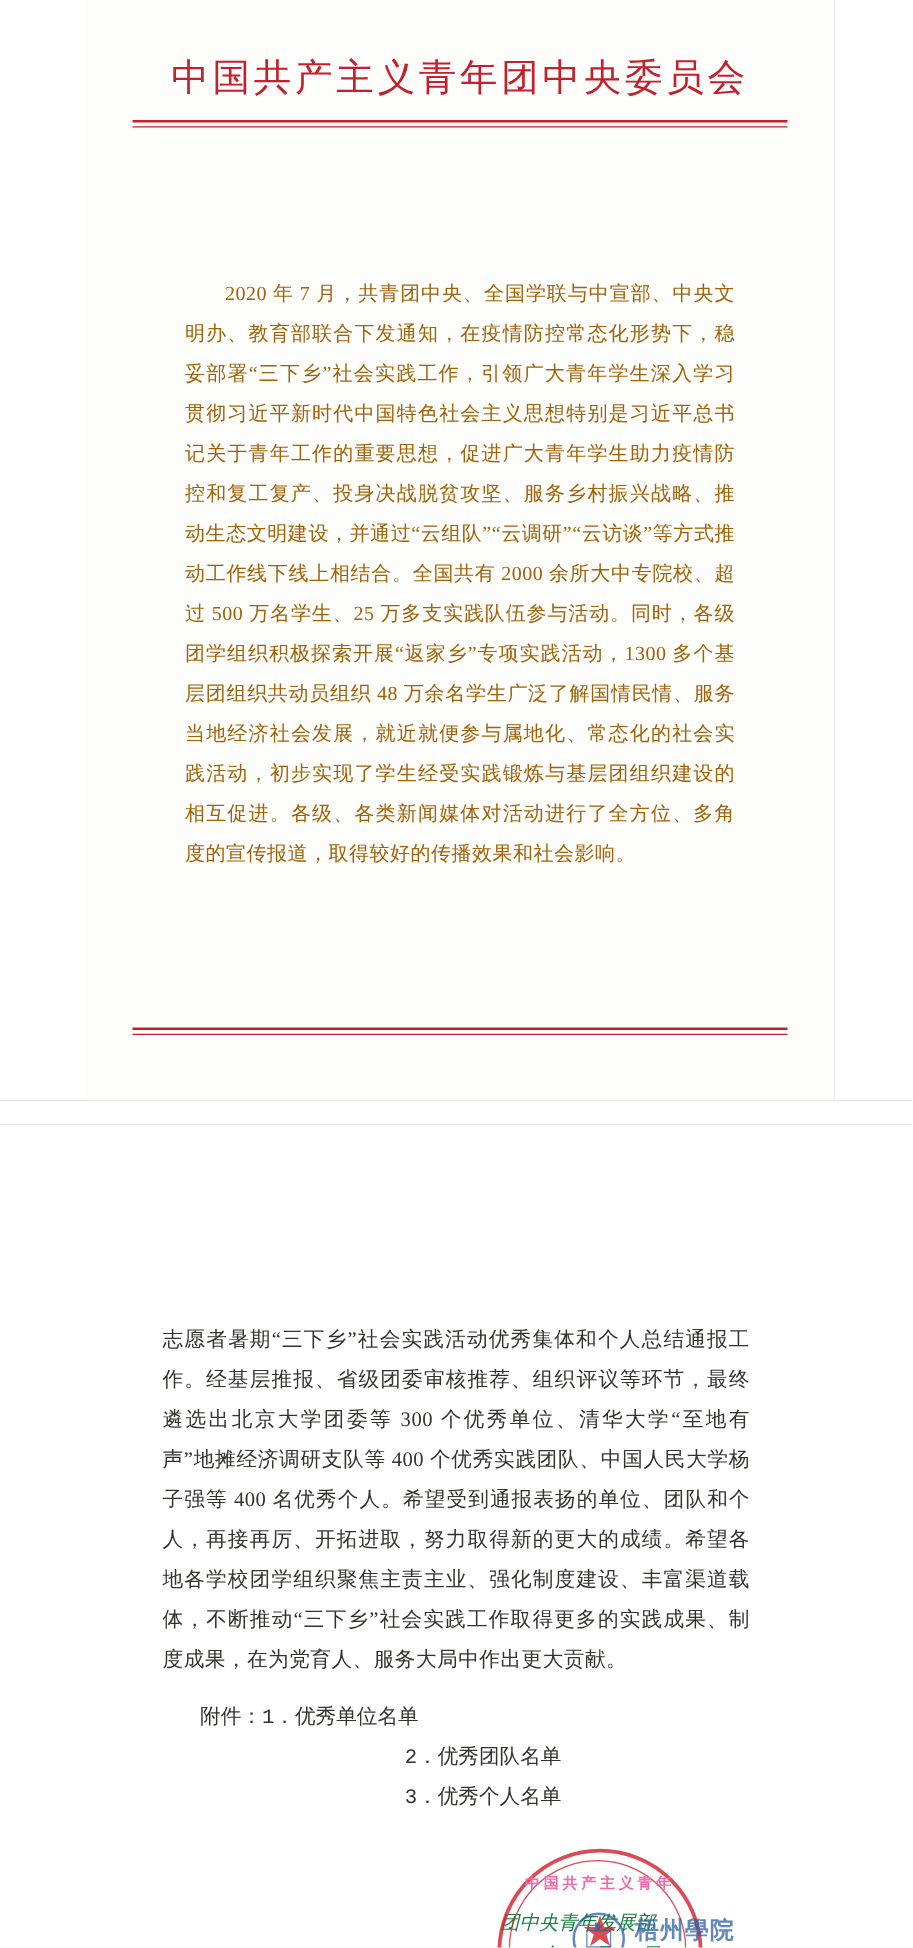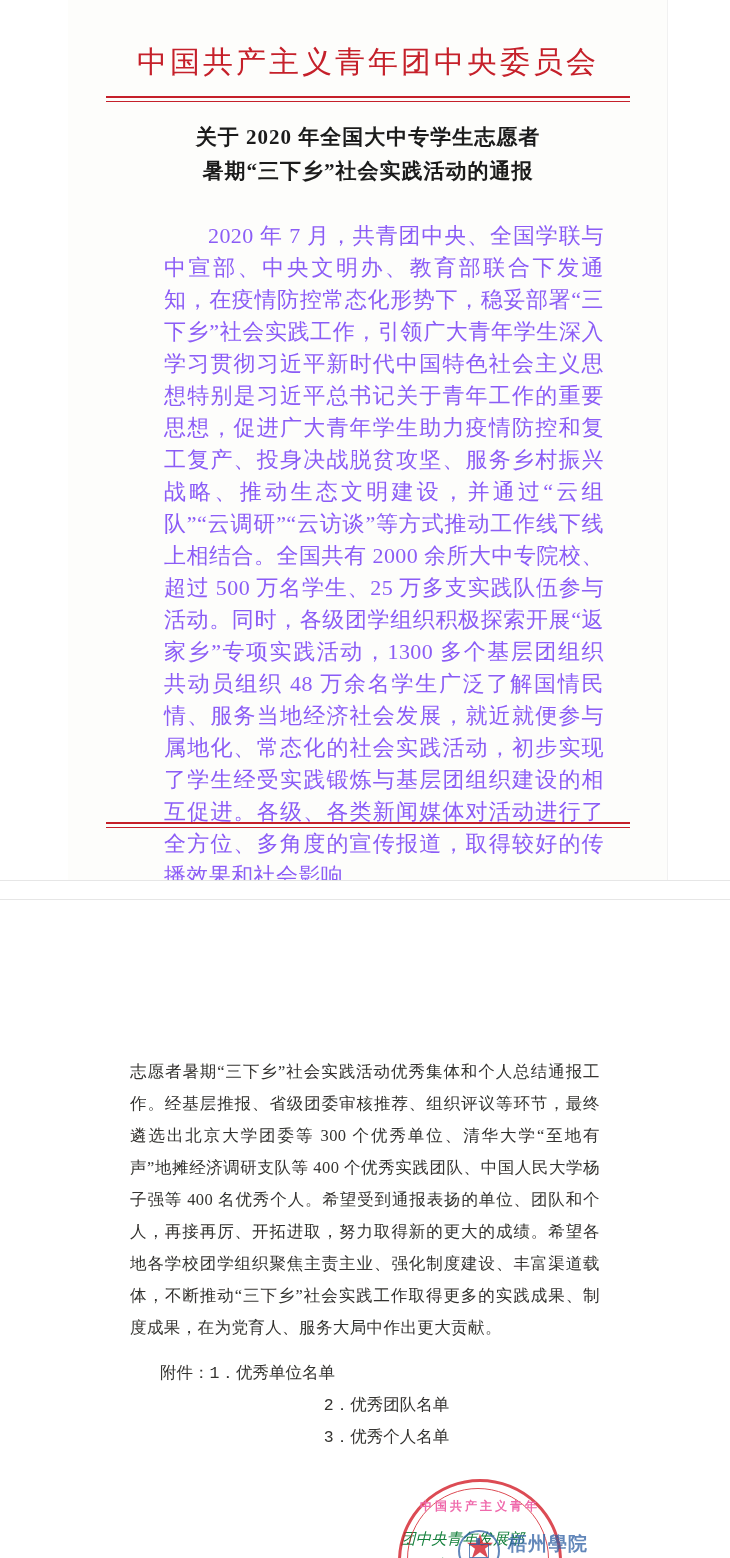--- a/index.html
+++ b/index.html
@@ -73,27 +73,26 @@
     font-size: 21px;
     line-height: 34px;
     color: #1b1b1b;
     letter-spacing: 1px;
   }
 
   .body-text {
     position: absolute;
     left: 80px;
     width: 440px;
-    font-size: 22px;
+    font-size: 16px;
     line-height: 32px;
-    color: #8b5cf6;
+    color: #a16207;
     text-align: justify;
     text-justify: inter-ideograph;
     letter-spacing: 0.4px;
-    margin-left: 16px;
   }
   #p1-body { top: 220px; }
   .body-text p {
     margin: 0;
     text-indent: 2em;
   }
 
   #rule-bottom { top: 822px; }
 
   
@@ -258,24 +257,20 @@
 
     <div class="letterhead">
       <div class="title">中国共产主义青年团中央委员会</div>
     </div>
 
     <div class="rule-double" id="rule-top">
       <div class="r1"></div>
       <div class="r2"></div>
     </div>
 
-    <div class="doc-title">
-      <div>关于 2020 年全国大中专学生志愿者</div>
-      <div>暑期“三下乡”社会实践活动的通报</div>
-    </div>
 
     <div class="body-text" id="p1-body">
       <p>2020 年 7 月，共青团中央、全国学联与中宣部、中央文明办、教育部联合下发通知，在疫情防控常态化形势下，稳妥部署“三下乡”社会实践工作，引领广大青年学生深入学习贯彻习近平新时代中国特色社会主义思想特别是习近平总书记关于青年工作的重要思想，促进广大青年学生助力疫情防控和复工复产、投身决战脱贫攻坚、服务乡村振兴战略、推动生态文明建设，并通过“云组队”“云调研”“云访谈”等方式推动工作线下线上相结合。全国共有 2000 余所大中专院校、超过 500 万名学生、25 万多支实践队伍参与活动。同时，各级团学组织积极探索开展“返家乡”专项实践活动，1300 多个基层团组织共动员组织 48 万余名学生广泛了解国情民情、服务当地经济社会发展，就近就便参与属地化、常态化的社会实践活动，初步实现了学生经受实践锻炼与基层团组织建设的相互促进。各级、各类新闻媒体对活动进行了全方位、多角度的宣传报道，取得较好的传播效果和社会影响。</p>
     </div>
 
     <div class="rule-double" id="rule-bottom">
       <div class="r1"></div>
       <div class="r2"></div>
     </div>
 

